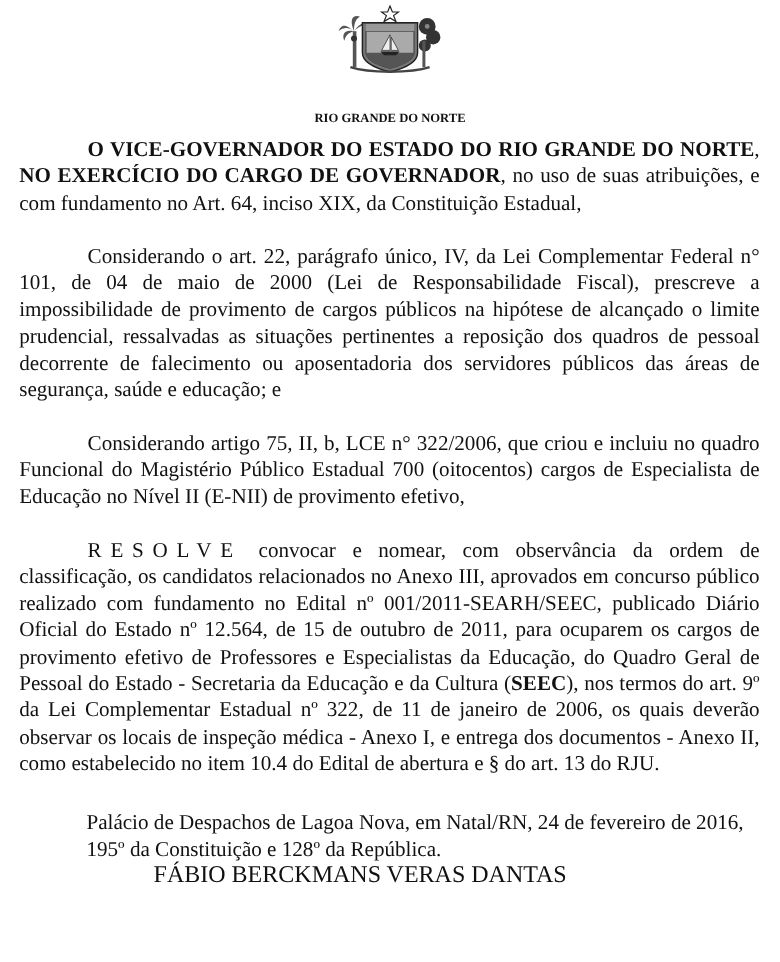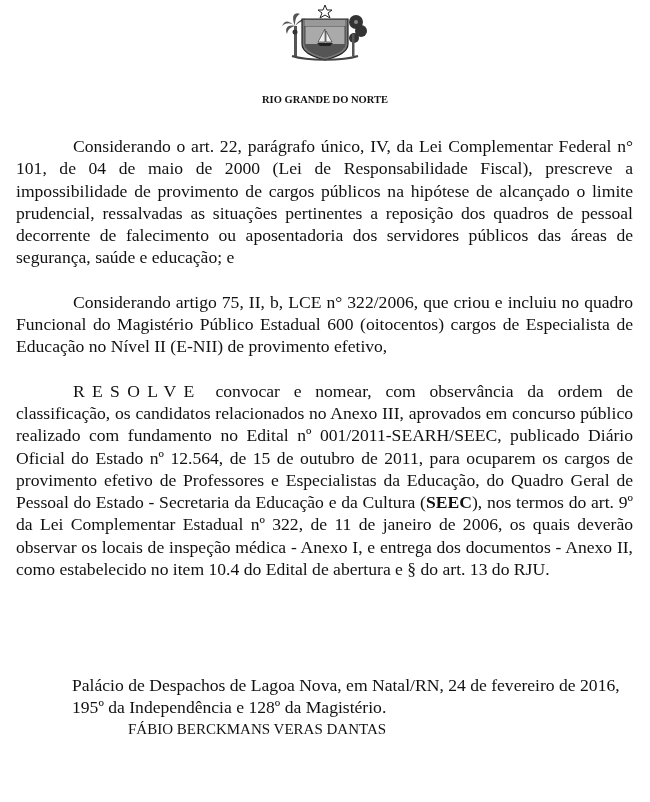--- a/index.html
+++ b/index.html
@@ -7,21 +7,21 @@
   .header { position:absolute; left:0; top:0; width:650px; text-align:center; }
   .crest { position:absolute; left:282px; top:4px; width:86px; height:58px; }
   .state-name { position:absolute; left:0; top:66px; width:650px; text-align:center; font-weight:bold; font-size:10.5px; letter-spacing:0px;margin-top:28px; }
   .doc { position:absolute; left:16px; top:113px; width:617px; font-size:17.6px; line-height:22.3px; }
   .doc p { margin:0; text-align:justify; text-align-last:left; }
   .indent { text-indent:57px; }
   .gap { height:22px; }
   .b { font-weight:bold; }
   .spaced { letter-spacing:7.3px; font-weight:normal; }
   .closing { position:absolute; left:72px; top:674px; font-size:17.6px; line-height:22.3px; }
-  .sigs { position:absolute; left:128px; top:718px; font-size:15px; line-height:23.5px; }
+  .sigs { position:absolute; left:128px; top:718px; font-size:20px; line-height:23.5px; }
   .sigs div { white-space:nowrap; }
 </style>
 </head>
 <body>
 
 <div class="header">
   <svg class="crest" viewBox="0 0 86 58">
 
     <g fill="#555">
       <rect x="12" y="22" width="3" height="30"></rect>
@@ -51,28 +51,29 @@
     <path d="M43 25 L43 38 L36 38 Z" fill="#eee" stroke="#222" stroke-width="0.6"></path>
     <path d="M44 27 L44 38 L50 38 Z" fill="#eee" stroke="#222" stroke-width="0.6"></path>
     <path d="M35 39 L51 39 L48 42 L38 42Z" fill="#222"></path>
 
     <path d="M10 52 C25 57 61 57 76 52" fill="none" stroke="#444" stroke-width="2"></path>
   </svg>
   <div class="state-name">RIO GRANDE DO NORTE</div>
 </div>
 
 <div class="doc">
+  <p class="indent"><span class="b">O VICE-GOVERNADOR DO ESTADO DO RIO GRANDE DO NORTE</span><span>,</span> <span class="b">NO EXERCÍCIO DO CARGO DE GOVERNADOR</span><span>, no uso de suas atribuições, e com fundamento no Art. 64, inciso XIX, da Constituição Estadual,</span></p>
   <div class="gap"></div>
   <p class="indent">Considerando o art. 22, parágrafo único, IV, da Lei Complementar Federal n° 101, de 04 de maio de 2000 (Lei de Responsabilidade Fiscal), prescreve a impossibilidade de provimento de cargos públicos na hipótese de alcançado o limite prudencial, ressalvadas as situações pertinentes a reposição dos quadros de pessoal decorrente de falecimento ou aposentadoria dos servidores públicos das áreas de segurança, saúde e educação; e</p>
   <div class="gap"></div>
-  <p class="indent">Considerando artigo 75, II, b, LCE n° 322/2006, que criou e incluiu no quadro Funcional do Magistério Público Estadual 600 (oitocentos) cargos de Especialista de Educação no Nível II (E-NII) de provimento efetivo,</p>
+  <p class="indent">Considerando artigo 75, II, b, LCE n° 322/2006, que criou e incluiu no quadro Funcional do Magistério Público Estadual 700 (oitocentos) cargos de Especialista de Educação no Nível II (E-NII) de provimento efetivo,</p>
   <div class="gap"></div>
   <p class="indent"><span class="spaced">RESOLVE</span><span> convocar e nomear, com observância da ordem de classificação, os candidatos relacionados no Anexo III, aprovados em concurso público realizado com fundamento no Edital nº 001/2011-SEARH/SEEC, publicado Diário Oficial do Estado nº 12.564, de 15 de outubro de 2011, para ocuparem os cargos de provimento efetivo de Professores e Especialistas da Educação, do Quadro Geral de Pessoal do Estado - Secretaria da Educação e da Cultura (</span><span class="b">SEEC</span><span>), nos termos do art. 9º da Lei Complementar Estadual nº 322, de 11 de janeiro de 2006, os quais deverão observar os locais de inspeção médica - Anexo I, e entrega dos documentos - Anexo II, como estabelecido no item 10.4 do Edital de abertura e § do art. 13 do RJU.</span></p>
 </div>
 
 <div class="closing">
   <div>Palácio de Despachos de Lagoa Nova, em Natal/RN, 24 de fevereiro de 2016,</div>
-  <div>195º da Independência e 128º da Magistério.</div>
+  <div>195º da Constituição e 128º da República.</div>
 </div>
 
 <div class="sigs">
   <div>FÁBIO BERCKMANS VERAS DANTAS</div>
 </div>
 
 </body></html>

